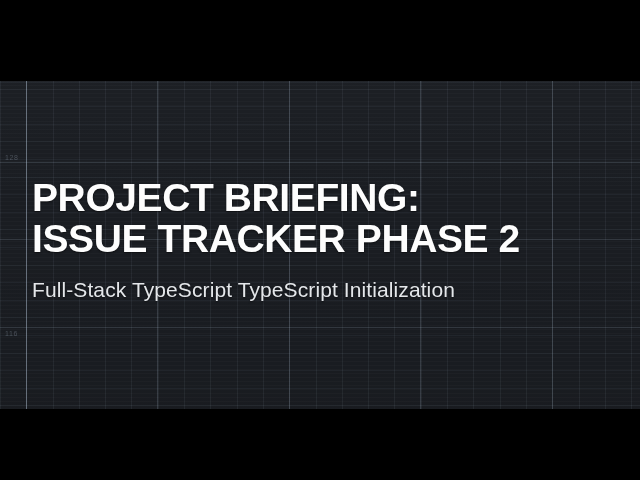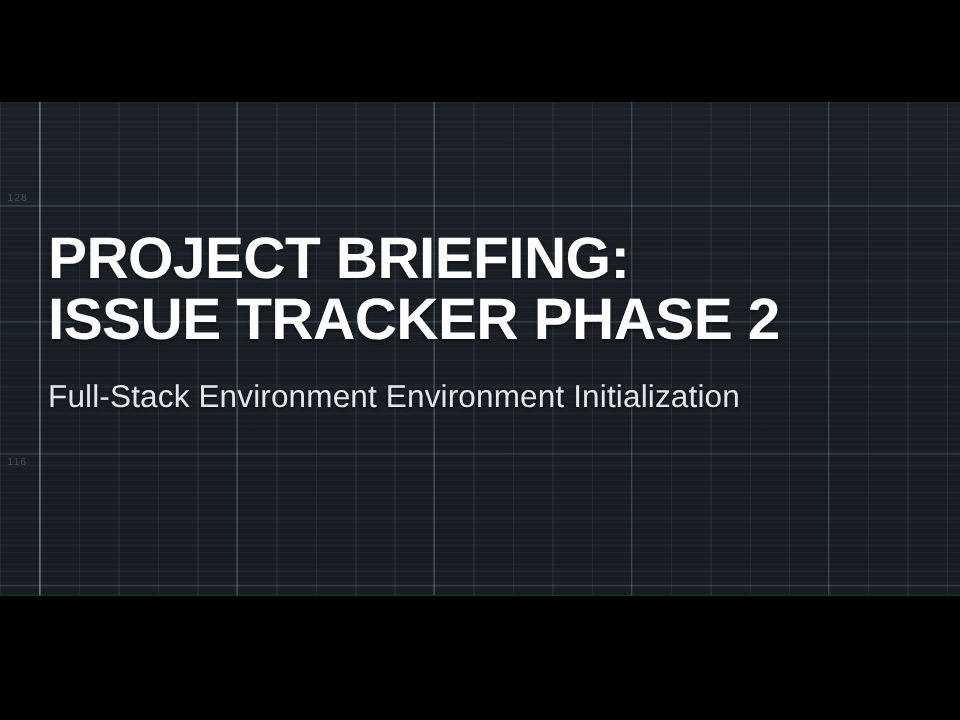--- a/index.html
+++ b/index.html
@@ -26,25 +26,25 @@
     background: #000000;
     z-index: 40;
   }
   .letterbox.top    { top: 0;    height: 68px; }
   .letterbox.bottom { bottom: 0; height: 71px; }
 
   
   #stage {
     position: absolute;
     left: 0;
-    top: 56px;
+    top: 81px;
     width: 640px;
     height: 341px;
     overflow: hidden;
-    background: #15803d;
+    background: #a21caf;
   }
 
   
   .stage-base {
     position: absolute;
     inset: 0;
     background:
       linear-gradient(180deg,
         rgba(255,255,255,0.012) 0%,
         rgba(0,0,0,0.00)       38%,
@@ -170,20 +170,20 @@
 
     <span class="tick-label" style="top:73px;">128</span>
 
     <span class="tick-label" style="top:249px;">116</span>
 
     <div class="headline-block">
       <h1 class="title-line">PROJECT BRIEFING:</h1>
 
       <h1 class="title-line">ISSUE TRACKER PHASE 2</h1>
 
-      <p class="subtitle">Full-Stack Environment Environment Initialization</p>
+      <p class="subtitle">Full-Stack TypeScript TypeScript Initialization</p>
     </div>
 
   </div>
 
   <div class="letterbox bottom"></div>
 
 </div>
 
 </body></html>

